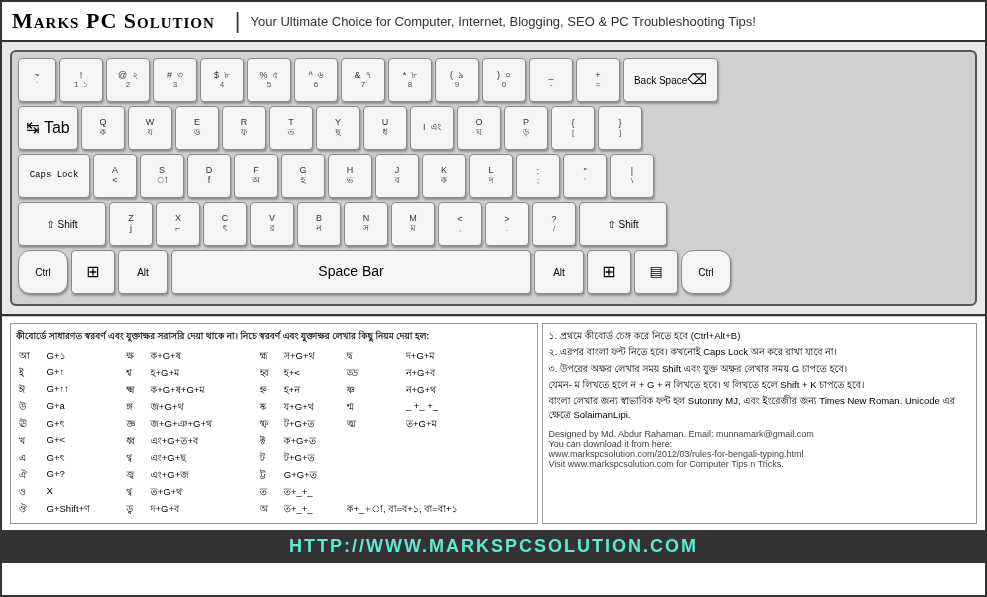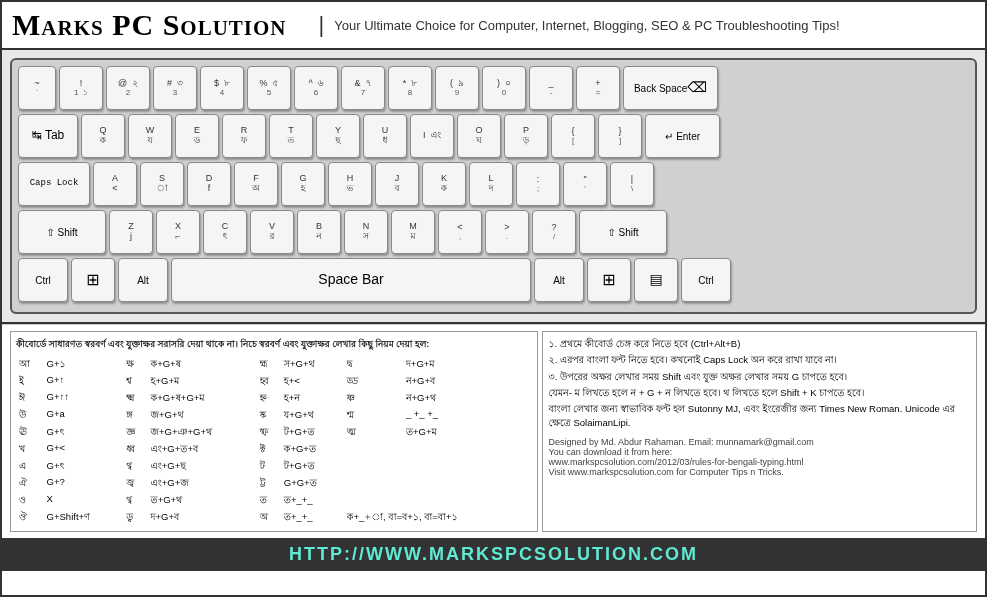--- a/index.html
+++ b/index.html
@@ -13,25 +13,25 @@
 
     
     #header {
       display: flex;
       align-items: center;
       padding: 6px 10px;
       border-bottom: 2px solid #333;
       background: #fff;
     }
     #header .logo {
-      font-size: 30px;
+      font-size: 22px;
       font-weight: bold;
       font-family: 'Times New Roman', serif;
       letter-spacing: 1px;
-      margin-right: 22px;
+      margin-right: 10px;
     }
     #header .logo span.marks { font-variant: small-caps; }
     #header .divider {
       font-size: 22px;
       margin: 0 10px;
       color: #333;
     }
     #header .tagline {
       font-size: 13px;
       color: #333;
@@ -101,20 +101,21 @@
       height: 44px;
     }
     .key-shift-l {
       min-width: 88px;
     }
     .key-shift-r {
       min-width: 88px;
     }
     .key-ctrl {
       min-width: 50px;
+      border-radius: 12px;
     }
     .key-alt {
       min-width: 50px;
     }
     .key-win {
       min-width: 44px;
     }
     .key-space {
       min-width: 360px;
     }
@@ -255,21 +256,21 @@
         <span class="bot-char">=</span>
       </div>
       <div class="key" style="min-width:95px; font-size:10px; flex-direction:row; ">
         <span>Back Space</span>
         <span style="font-size:14px;">⌫</span>
       </div>
     </div>
 
     <div class="kb-row">
       <div class="key key-tab">
-        <span style="font-size:12px;">↹ Tab</span>
+        <span style="font-size:16px;">↹ Tab</span>
       </div>
       <div class="key">
         <span class="top-char">Q</span>
         <span class="bn-char">ক</span>
       </div>
       <div class="key">
         <span class="top-char">W</span>
         <span class="bn-char">য</span>
       </div>
       <div class="key">
@@ -304,23 +305,20 @@
         <span class="top-char">P</span>
         <span class="bn-char">ড়</span>
       </div>
       <div class="key">
         <span class="top-char">{</span>
         <span class="bot-char">[</span>
       </div>
       <div class="key">
         <span class="top-char">}</span>
         <span class="bot-char">]</span>
-      </div>
-      <div class="key key-enter" style="min-width:75px;">
-        <span style="font-size:10px;">↵ Enter</span>
       </div>
     </div>
 
     <div class="kb-row">
       <div class="key key-caps">
         <span style="font-size:9px;">Caps Lock</span>
       </div>
       <div class="key">
         <span class="top-char">A</span>
         <span class="bn-char">&lt;</span>

